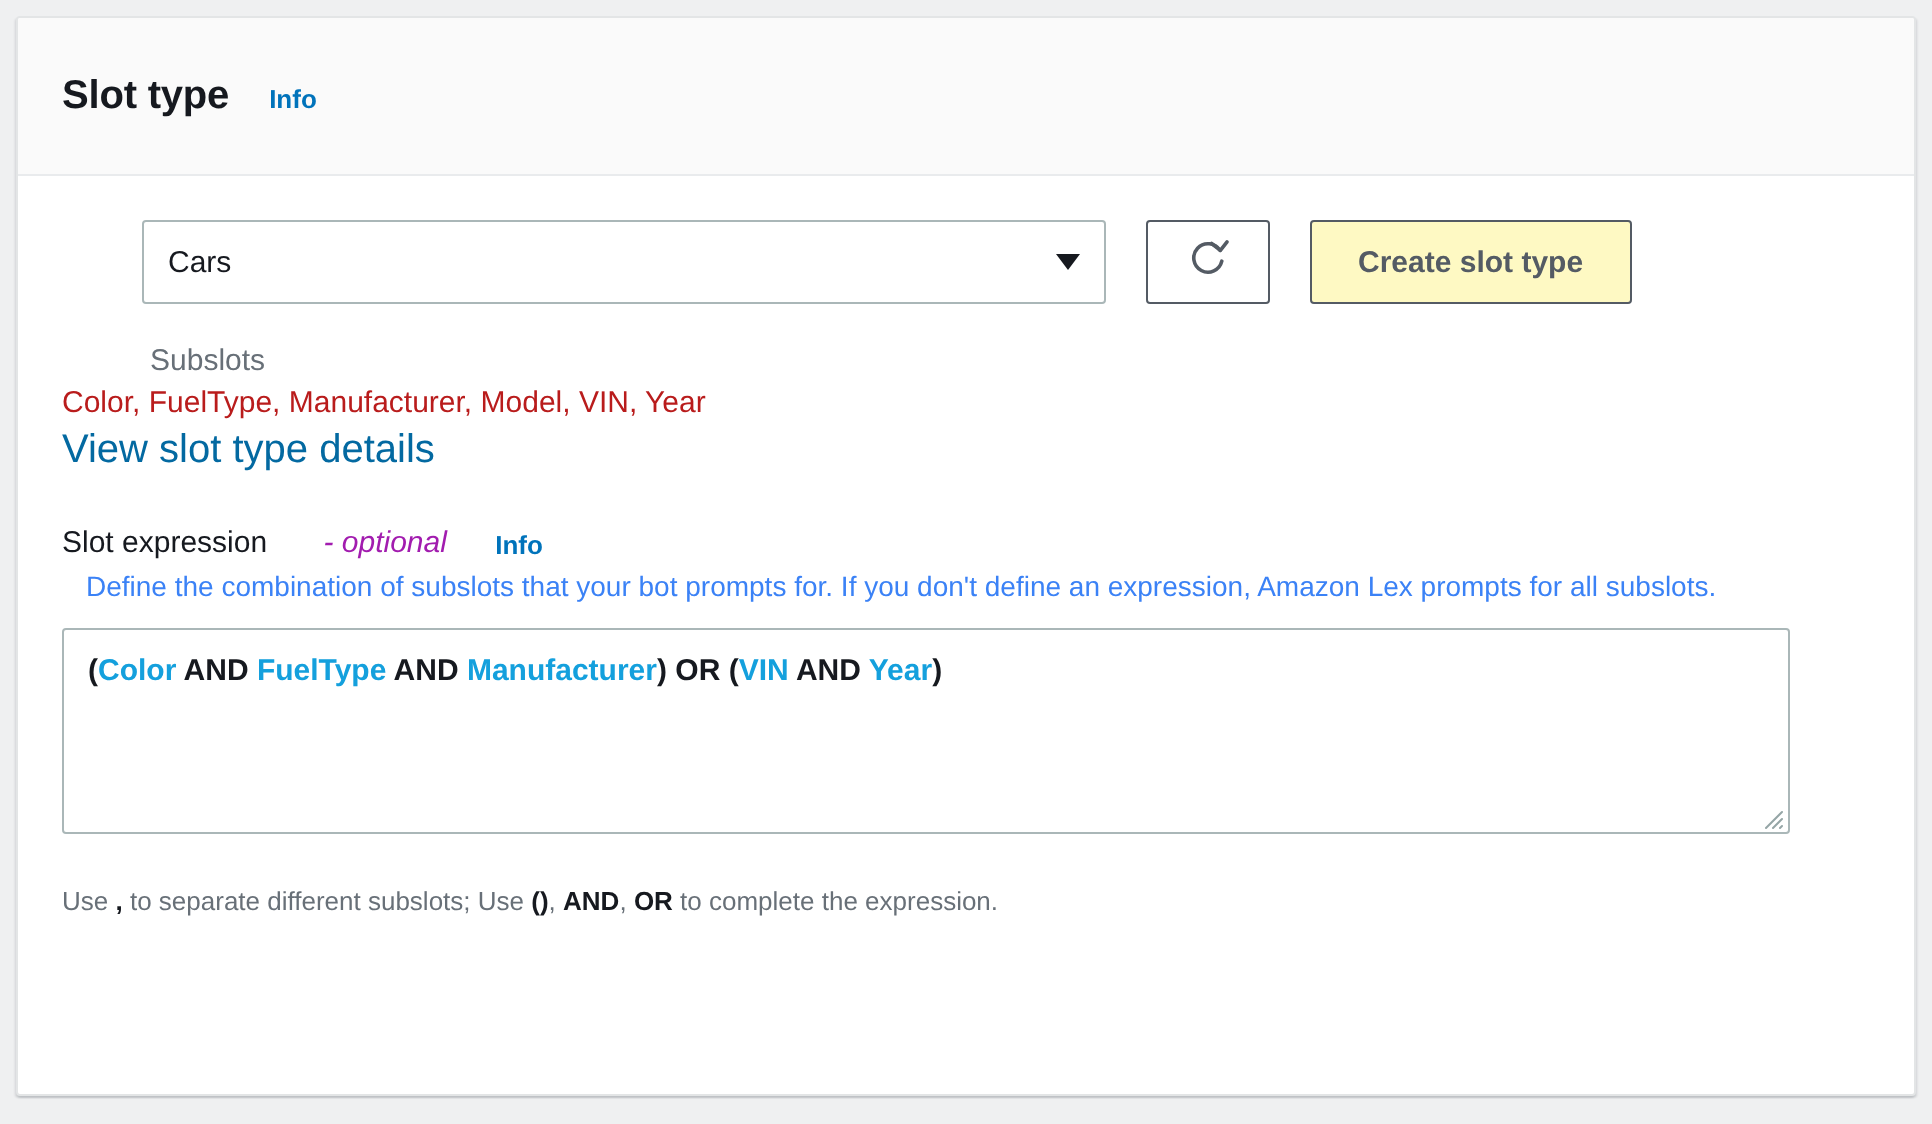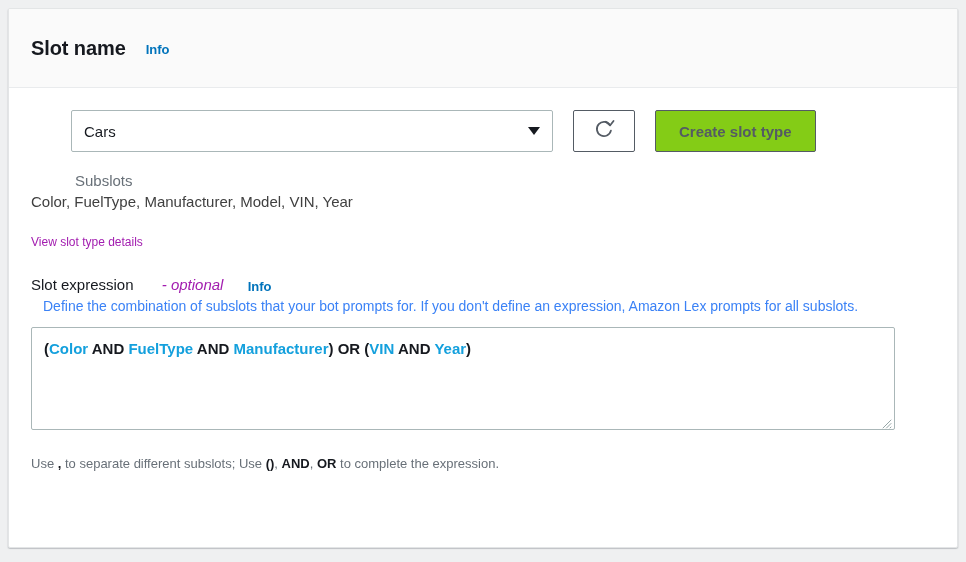--- a/index.html
+++ b/index.html
@@ -115,46 +115,46 @@
     align-items: center;
     justify-content: center;
     cursor: pointer;
   }
 
   .text-button {
     height: 42px;
     box-sizing: border-box;
     border: 1px solid #545b64;
     border-radius: 2px;
-    background: #84cc16;
+    background: #fef9c3;
     display: flex;
     align-items: center;
     padding: 0 23px;
     font-size: 15px;
     font-weight: bold;
     color: #545b64;
     cursor: pointer;
     white-space: nowrap;
   }
 
   .subslots-block { margin-top: 20px; }
   .subslots-label {
     font-size: 15px;
     color: #687078;
     margin-bottom: 4px;
     margin-left: 44px;
   }
   .subslots-values {
     font-size: 15px;
-    color: #404040;
-    margin-bottom: 22px;
+    color: #b91c1c;
+    margin-bottom: 4px;
   }
   .details-link {
-    font-size: 12px;
-    color: #a21caf;
+    font-size: 20px;
+    color: #0369a1;
     cursor: pointer;
     display: inline-block;
   }
 
   .expr-block { margin-top: 26px; }
   .expr-label {
     font-size: 15px;
     color: #16191f;
   }
   .expr-label .opt {
@@ -210,21 +210,21 @@
     color: #687078;
   }
   .expr-hint b { color: #16191f; font-weight: bold; }
 </style>
 </head>
 <body>
 
 <div class="panel">
 
   <div class="panel-header">
-    <span class="panel-title">Slot name</span>
+    <span class="panel-title">Slot type</span>
     <span class="info-link">Info</span>
   </div>
 
   <div class="panel-body">
 
 
     <div class="row">
 
       <div class="select-wrap">
         <div class="select-box">

